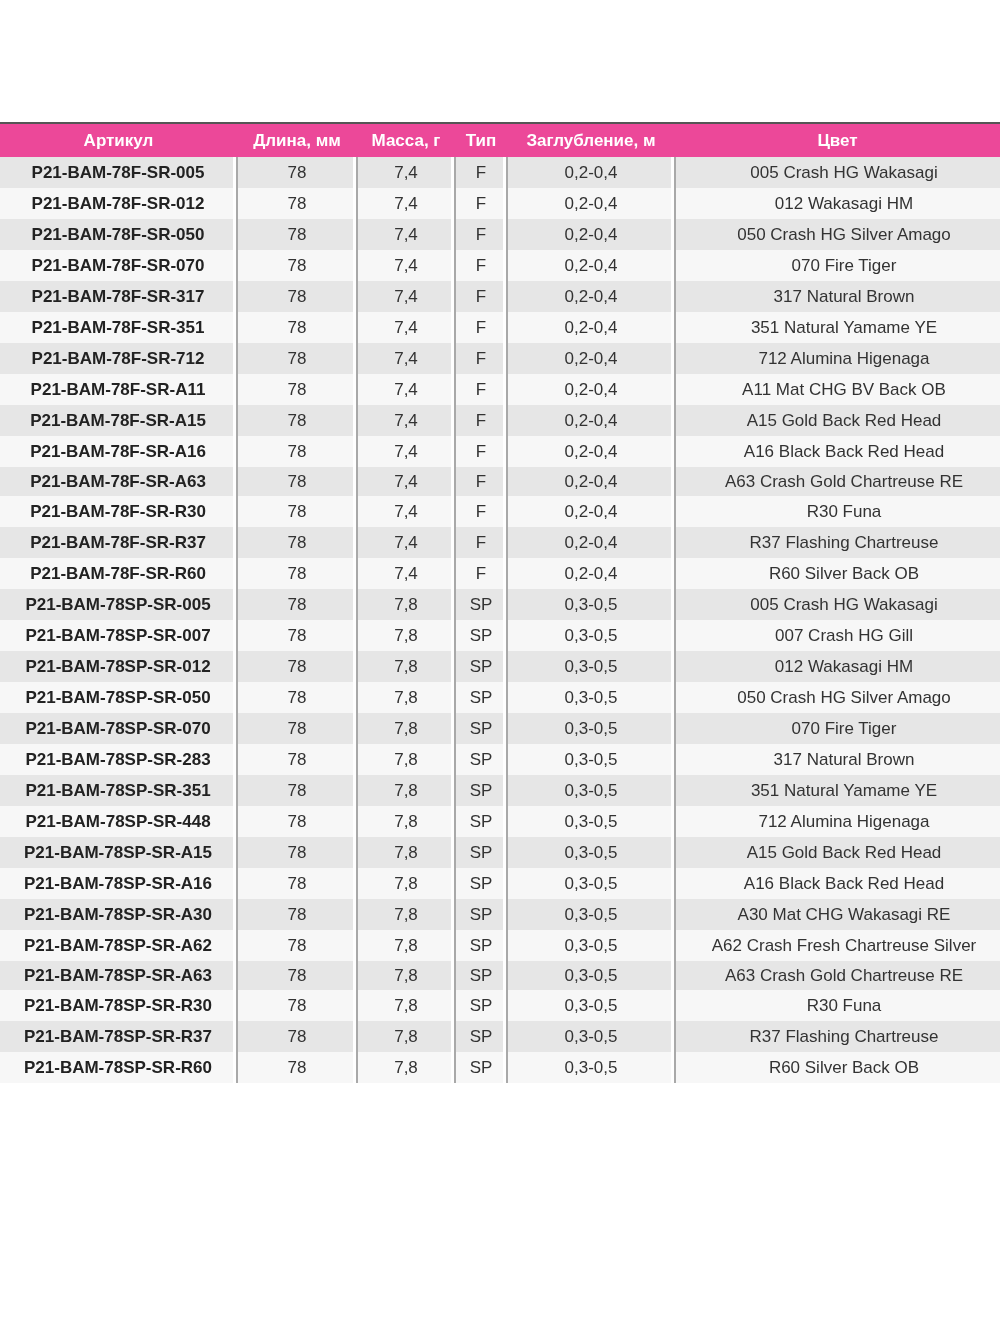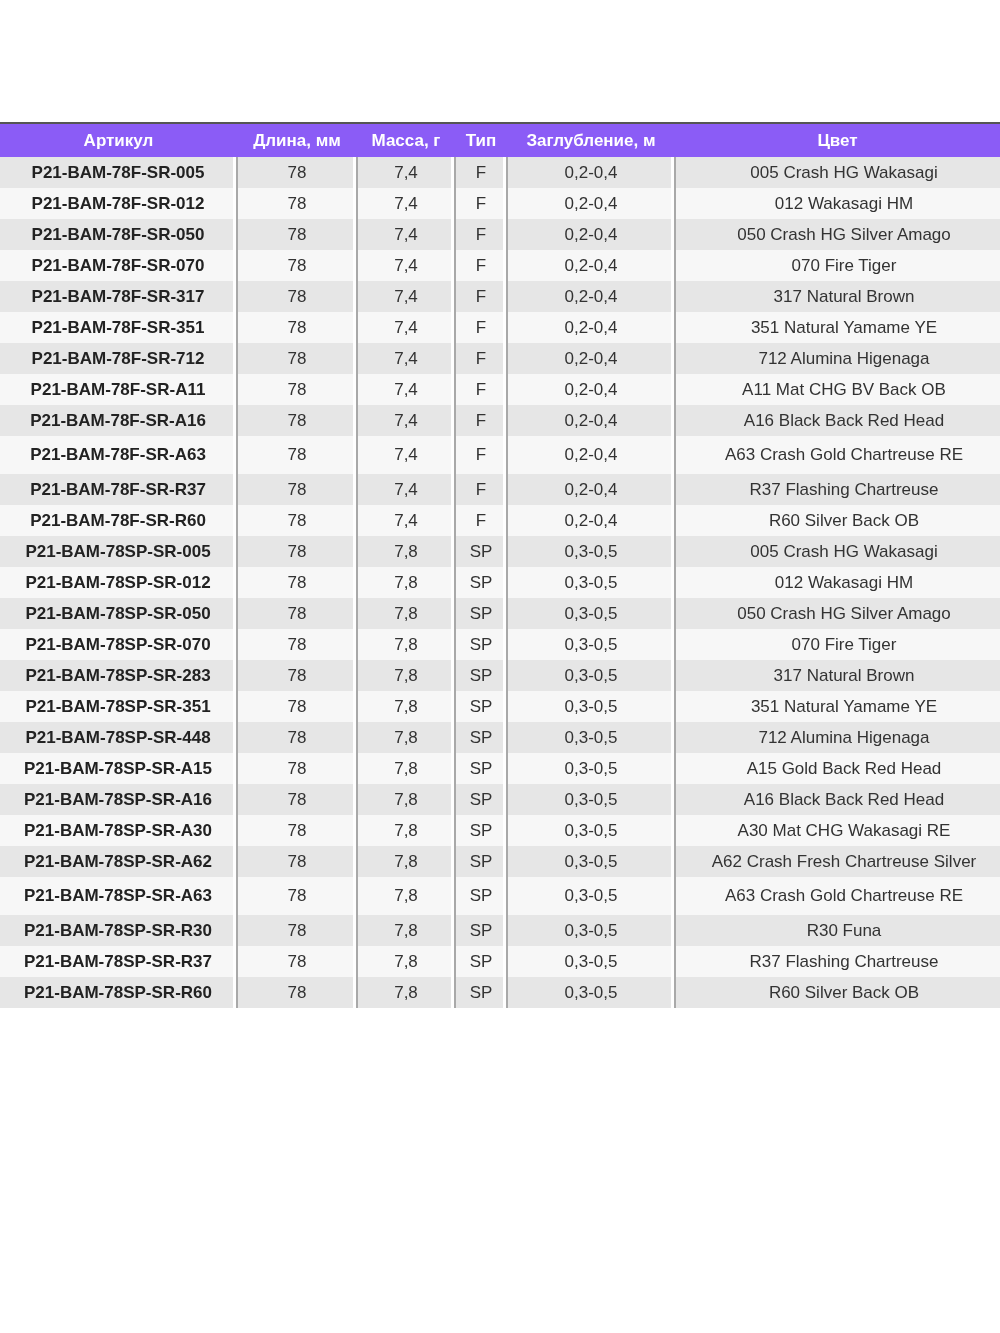--- a/index.html
+++ b/index.html
@@ -23,40 +23,40 @@
       table-layout: fixed;
     }
     .spec-table col.c-sku { width: 237px; }
     .spec-table col.c-len { width: 120px; }
     .spec-table col.c-mass { width: 98px; }
     .spec-table col.c-type { width: 52px; }
     .spec-table col.c-depth { width: 168px; }
     .spec-table col.c-color { width: 325px; }
 
     .spec-table thead tr {
-      background: #8b5cf6;
+      background: #ec4899;
       height: 34px;
       border-top: 2px solid #555555;
     }
     .spec-table th {
       color: #ffffff;
       font-weight: bold;
       font-size: 17px;
       text-align: center;
       padding: 0;
       white-space: nowrap;
       vertical-align: middle;
     }
     .spec-table tbody tr {
       height: 31px;
       margin-top: 20px;
     }
     .spec-table tbody tr:nth-child(odd) { background: #e6e6e6; }
     .spec-table tbody tr:nth-child(even) { background: #f7f7f7; }
-    .spec-table tbody tr.compact { height: 38px; }
+    .spec-table tbody tr.compact { height: 29px; }
 
     .spec-table td {
       font-size: 17px;
       color: #333333;
       text-align: center;
       padding: 0;
       white-space: nowrap;
       vertical-align: middle;
       border-right: 2px solid #a9a9a9;
       box-shadow: inset -3px 0 0 #ffffff;
@@ -152,36 +152,52 @@
       </tr>
       <tr>
         <td class="sku">P21-BAM-78F-SR-A11</td>
         <td>78</td>
         <td>7,4</td>
         <td>F</td>
         <td>0,2-0,4</td>
         <td>A11 Mat CHG BV Back OB</td>
       </tr>
       <tr>
+        <td class="sku">P21-BAM-78F-SR-A15</td>
+        <td>78</td>
+        <td>7,4</td>
+        <td>F</td>
+        <td>0,2-0,4</td>
+        <td>A15 Gold Back Red Head</td>
+      </tr>
+      <tr>
         <td class="sku">P21-BAM-78F-SR-A16</td>
         <td>78</td>
         <td>7,4</td>
         <td>F</td>
         <td>0,2-0,4</td>
         <td>A16 Black Back Red Head</td>
       </tr>
       <tr class="compact">
         <td class="sku">P21-BAM-78F-SR-A63</td>
         <td>78</td>
         <td>7,4</td>
         <td>F</td>
         <td>0,2-0,4</td>
         <td>A63 Crash Gold Chartreuse RE</td>
       </tr>
       <tr>
+        <td class="sku">P21-BAM-78F-SR-R30</td>
+        <td>78</td>
+        <td>7,4</td>
+        <td>F</td>
+        <td>0,2-0,4</td>
+        <td>R30 Funa</td>
+      </tr>
+      <tr>
         <td class="sku">P21-BAM-78F-SR-R37</td>
         <td>78</td>
         <td>7,4</td>
         <td>F</td>
         <td>0,2-0,4</td>
         <td>R37 Flashing Chartreuse</td>
       </tr>
       <tr>
         <td class="sku">P21-BAM-78F-SR-R60</td>
         <td>78</td>
@@ -190,20 +206,28 @@
         <td>0,2-0,4</td>
         <td>R60 Silver Back OB</td>
       </tr>
       <tr>
         <td class="sku">P21-BAM-78SP-SR-005</td>
         <td>78</td>
         <td>7,8</td>
         <td>SP</td>
         <td>0,3-0,5</td>
         <td>005 Crash HG Wakasagi</td>
+      </tr>
+      <tr>
+        <td class="sku">P21-BAM-78SP-SR-007</td>
+        <td>78</td>
+        <td>7,8</td>
+        <td>SP</td>
+        <td>0,3-0,5</td>
+        <td>007 Crash HG Gill</td>
       </tr>
       <tr>
         <td class="sku">P21-BAM-78SP-SR-012</td>
         <td>78</td>
         <td>7,8</td>
         <td>SP</td>
         <td>0,3-0,5</td>
         <td>012 Wakasagi HM</td>
       </tr>
       <tr>

